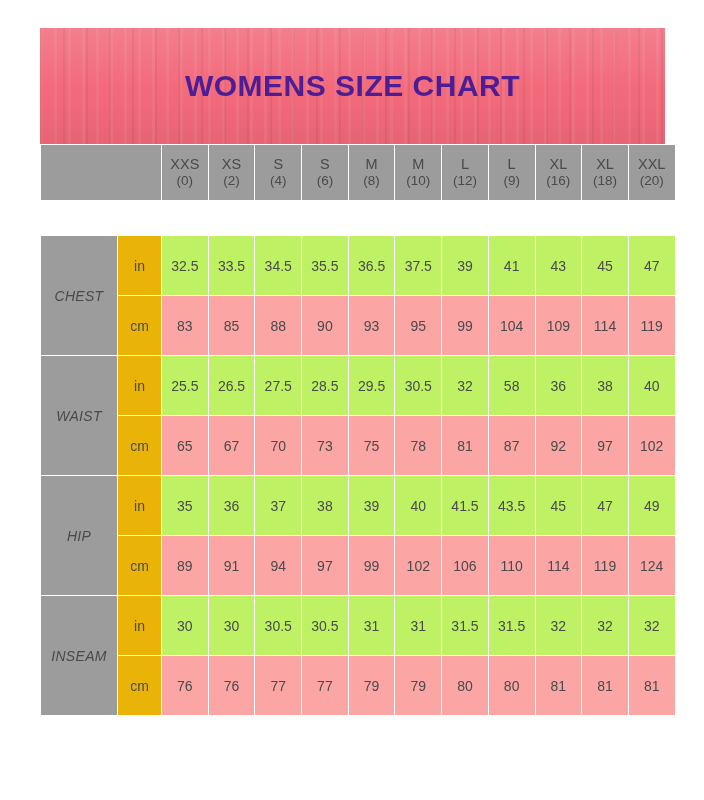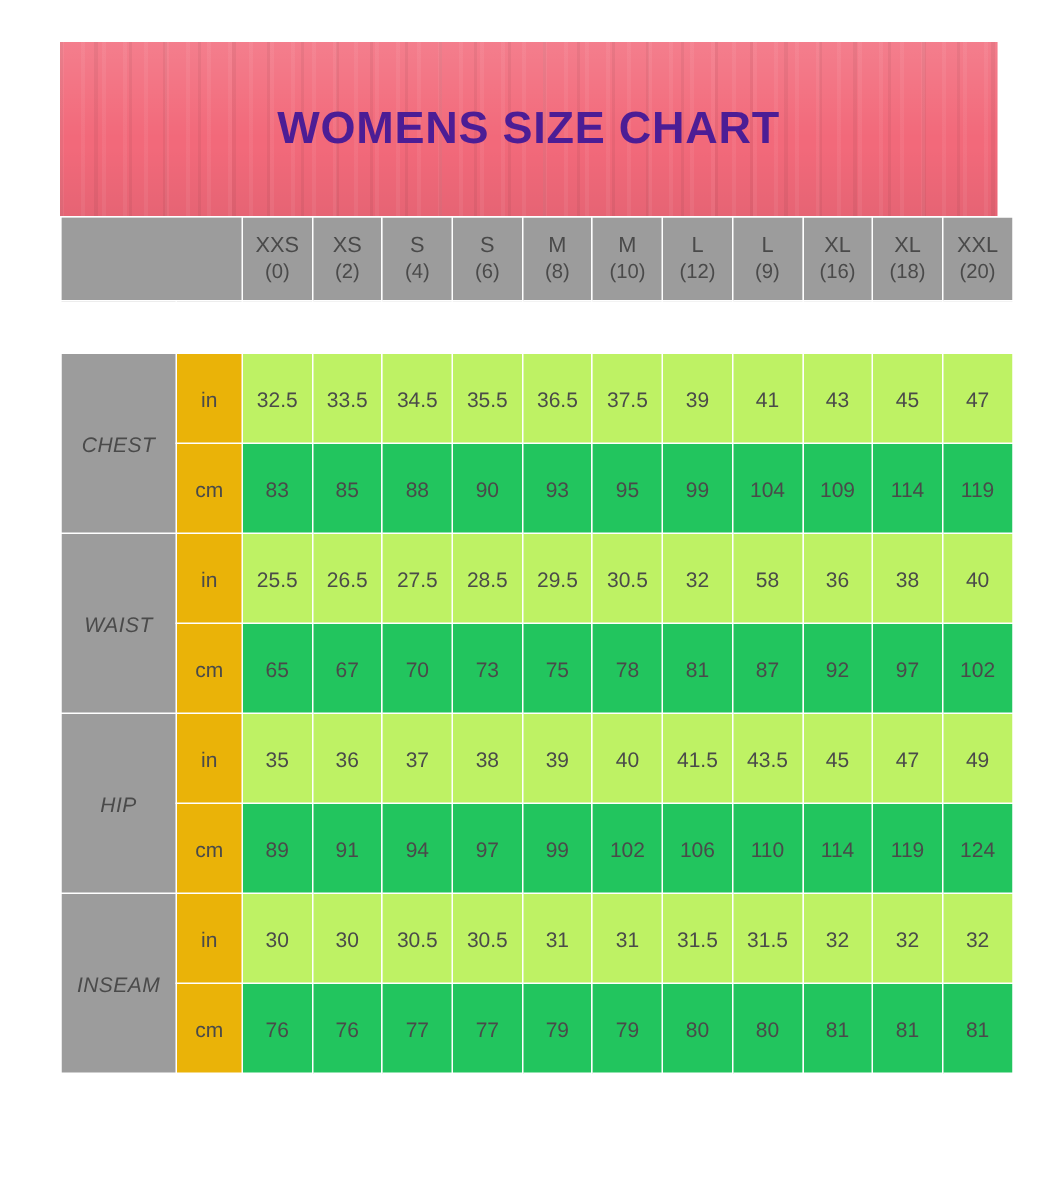--- a/index.html
+++ b/index.html
@@ -113,21 +113,21 @@
   }
   .unit-cell {
     background: #eab308;
     color: #ffffff;
     font-size: 13px;
   }
   .val {
     height: 59px;
   }
   .val.light { background: #bef264; }
-  .val.shade { background: #22c55e; }
+  .val.shade { background: #fca5a5; }
 </style>
 </head>
 <body>
 
 <div class="page">
 
   <div class="banner">
     <div class="banner-texture"></div>
     <div class="banner-title">WOMENS SIZE CHART</div>
   </div>

